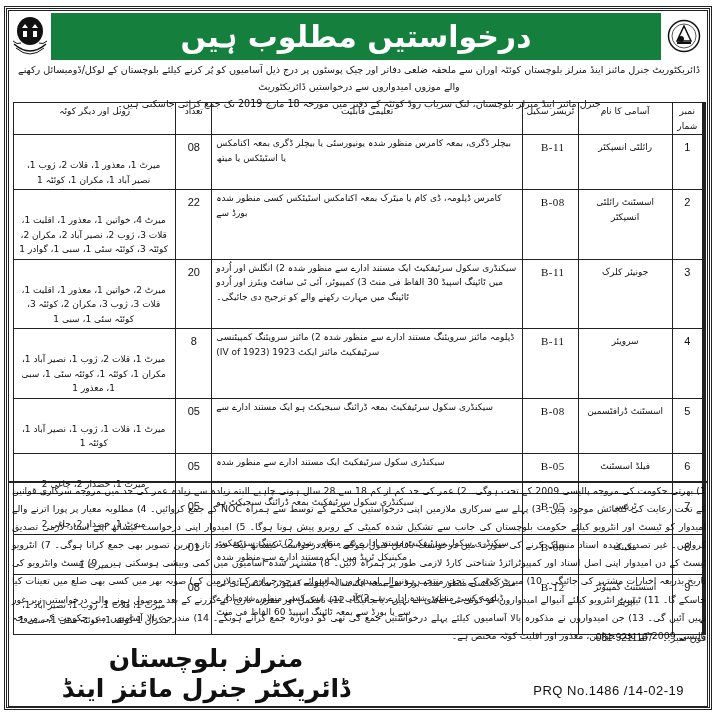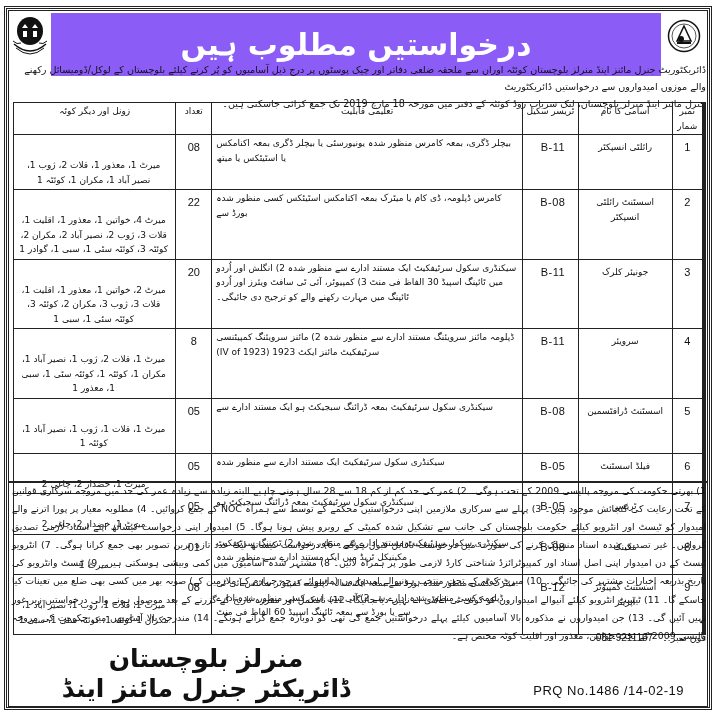--- a/index.html
+++ b/index.html
@@ -17,47 +17,47 @@
 
     .header-logo-left {
       position: absolute; left: 10px; top: 13px; width: 40px; height: 46px;
       display: flex; align-items: center; justify-content: center;
     }
     .header-logo-right {
       position: absolute; left: 664px; top: 16px; width: 40px; height: 40px;
       display: flex; align-items: center; justify-content: center;
     }
     .header-banner {
-      position: absolute; left: 51px; top: 13px; width: 610px; height: 63px;
-      background: #8b5cf6; color: #fff;
+      position: absolute; left: 51px; top: 13px; width: 610px; height: 47px;
+      background: #15803d; color: #fff;
       display: flex; align-items: center; justify-content: center;
       direction: rtl;
       font-family: "DejaVu Sans", sans-serif; font-weight: bold; font-size: 30px;
       letter-spacing: 1px;
     }
 
     .intro {
       position: absolute; left: 12px; top: 61px; width: 694px;
-      direction: rtl; text-align: right;
+      direction: rtl; text-align: center;
       font-family: "DejaVu Sans", sans-serif; font-size: 9.6px; line-height: 17px;
     }
 
     table.posts {
       position: absolute; left: 13px; top: 102px; width: 693px;
       border-collapse: collapse; direction: rtl;
       font-family: "DejaVu Sans", sans-serif; font-size: 9px;
     }
     table.posts th, table.posts td {
       border: 1.5px solid #222;
       text-align: center; vertical-align: top;
       padding: 2px 4px; line-height: 14.5px;
     }
     table.posts th { font-weight: normal; height: 17px; padding: 1px 3px; font-size: 9px; }
     table.posts td.num { font-family: "Liberation Sans", sans-serif; font-size: 11px; padding-top: 5px; }
-    table.posts td.scale { font-family: Liberation Sans, sans-serif; font-size: 11px; padding-top: 5px; letter-spacing: 0.5px; padding-left: 9px; }
+    table.posts td.scale { font-family: Liberation Serif, serif; font-size: 11px; padding-top: 5px; letter-spacing: 0.5px; padding-left: 9px; }
     table.posts td.count { font-family: "Liberation Sans", sans-serif; font-size: 11px; padding-top: 5px; }
     table.posts td.post { padding-top: 5px; }
     table.posts td.qual { text-align: left; padding-top: 1px; }
     table.posts td.quota { text-align: center; padding-right: 6px; padding-top: 23px; }
     .col-sr { width: 32px; }
     .col-post { width: 94px; }
     .col-scale { width: 56px; }
     .col-qual { width: 312px; }
     .col-count { width: 36px; }
     .col-quota { width: 163px; }

